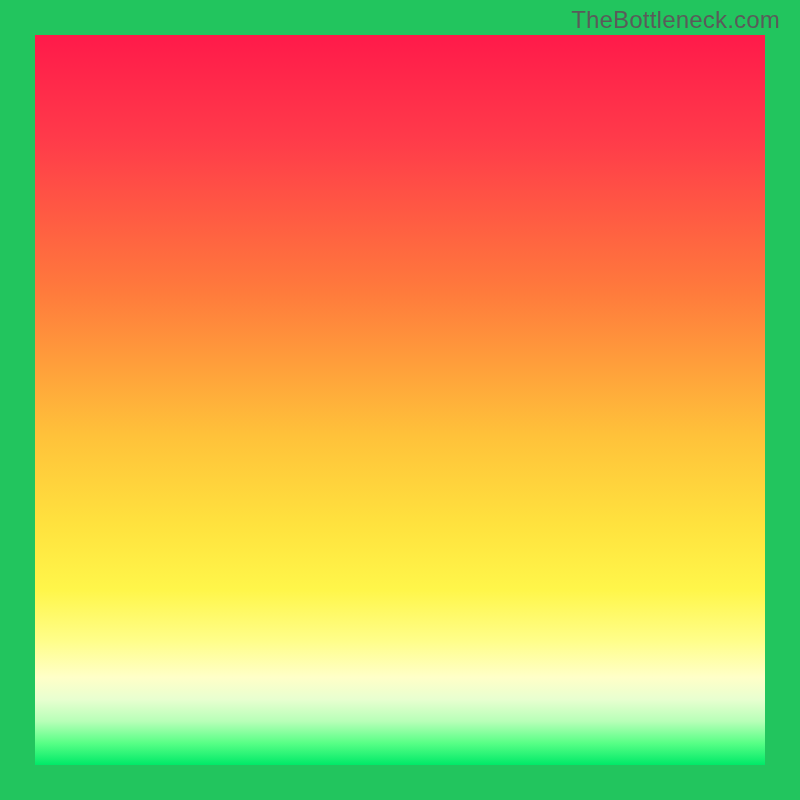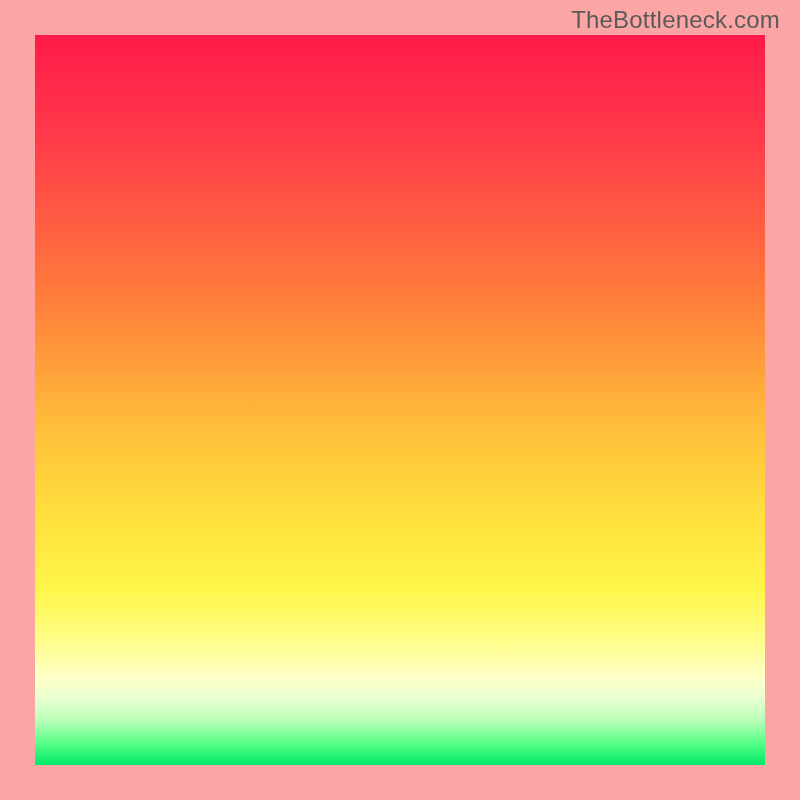--- a/index.html
+++ b/index.html
@@ -7,21 +7,21 @@
     padding: 0;
     width: 800px;
     height: 800px;
     background: #000;
     font-family: Arial, Helvetica, sans-serif;
     overflow: hidden;
   }
   .outer {
     width: 800px;
     height: 800px;
-    background: #fca5a5;
+    background: #22c55e;
     position: relative;
   }
   .watermark {
     position: absolute;
     top: 6px;
     right: 20px;
     color: #5a5a5a;
     font-size: 24px;
     font-weight: 500;
     letter-spacing: 0.2px;

